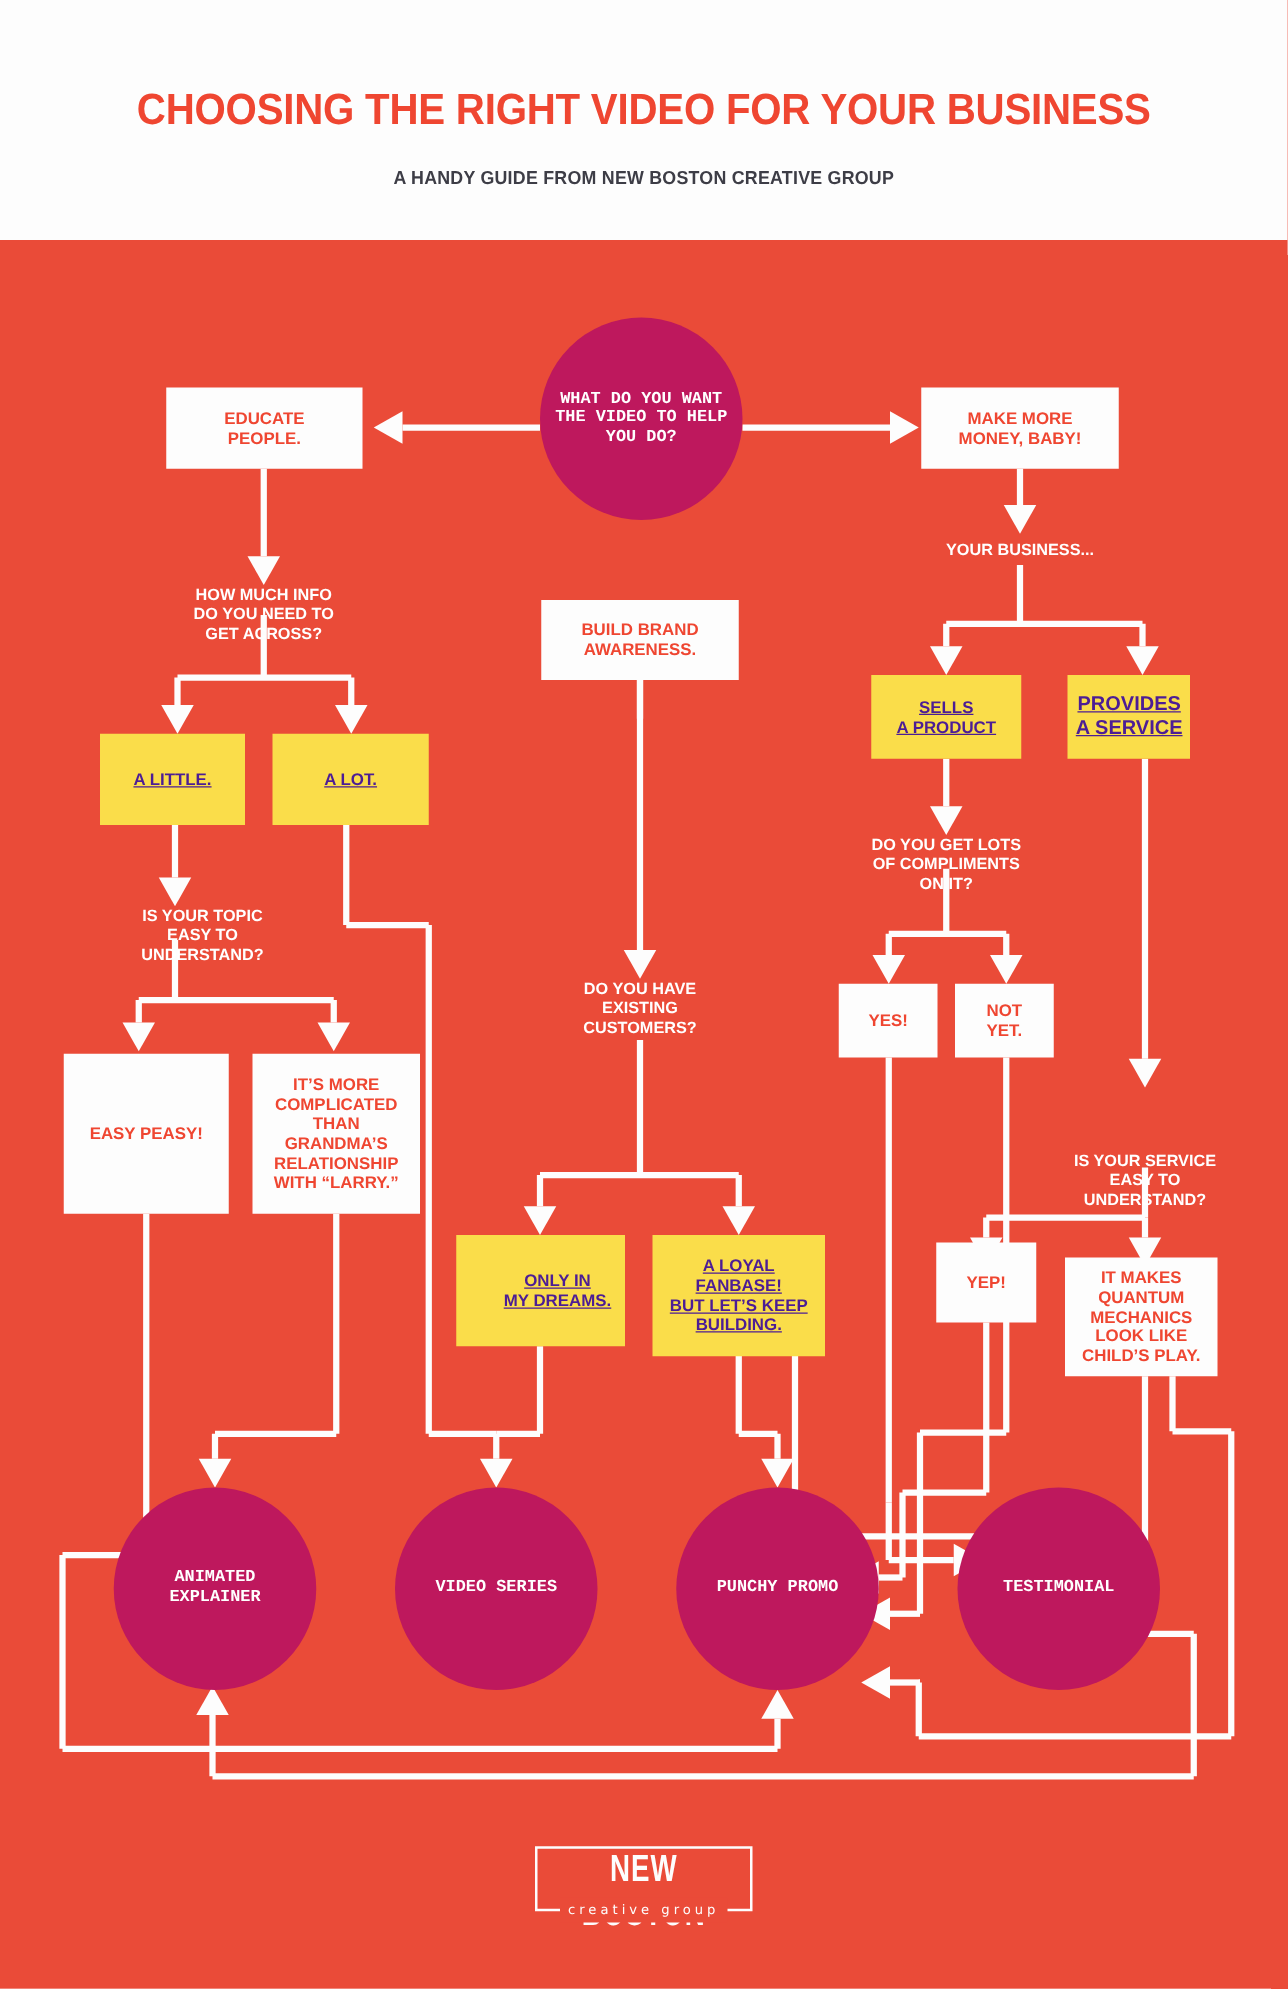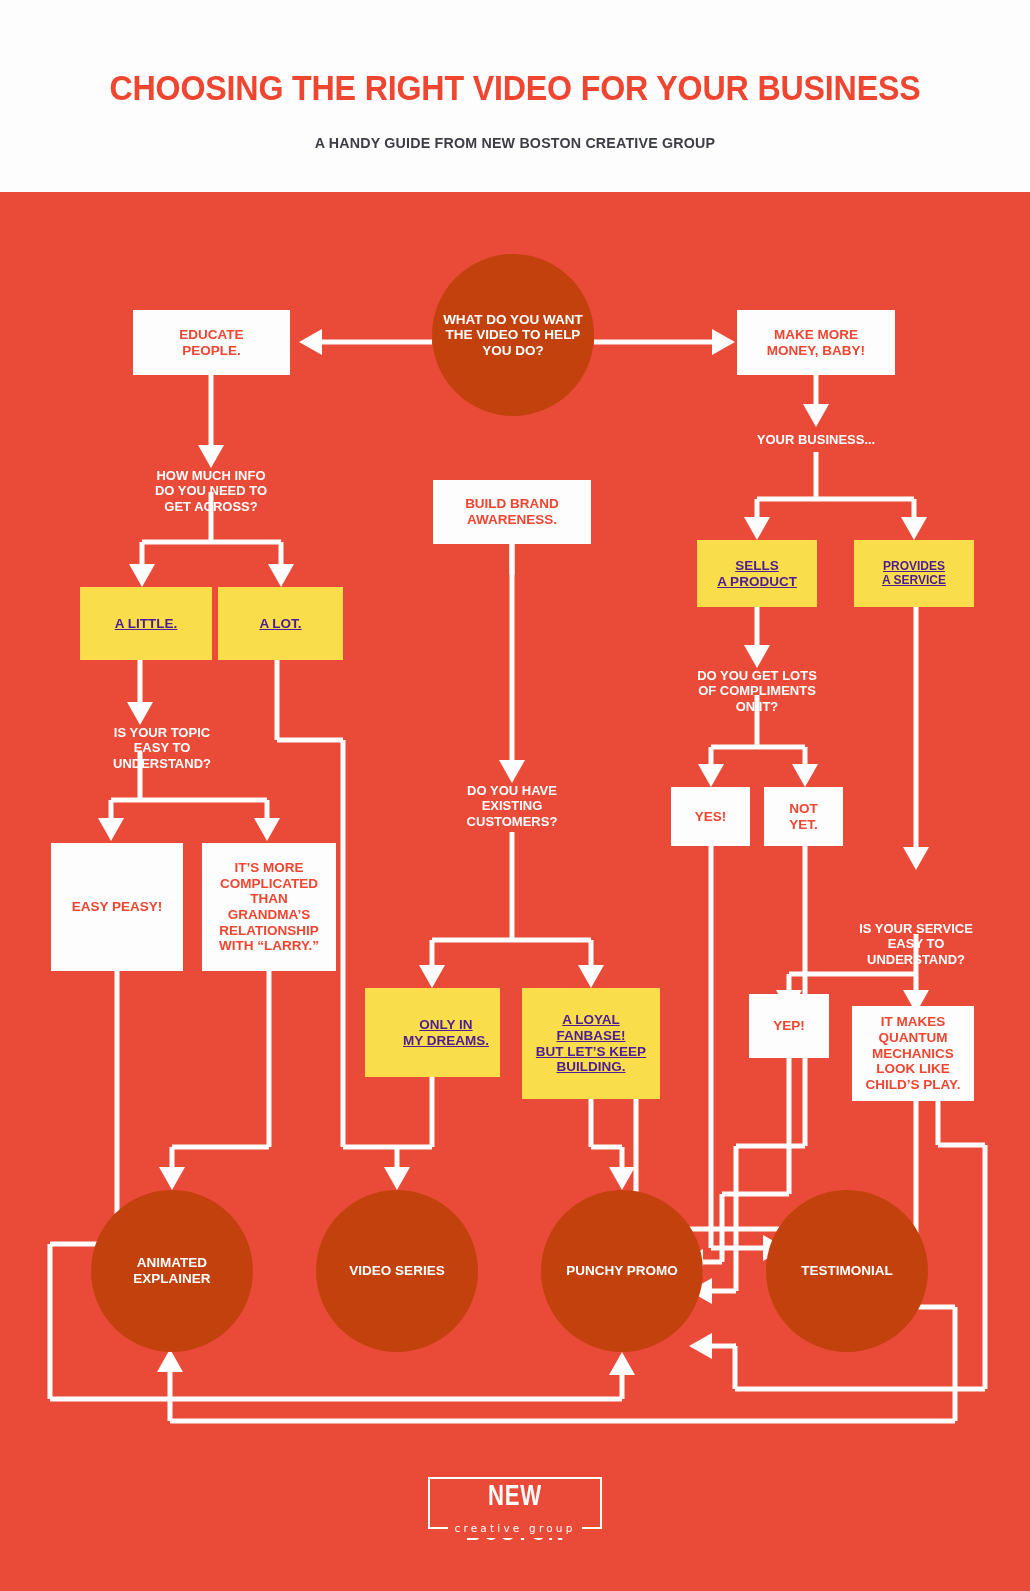--- a/index.html
+++ b/index.html
@@ -45,21 +45,21 @@
 
   .node {
     position: absolute;
     display: flex; align-items: center; justify-content: center;
     text-align: center;
     font-weight: bold;
     line-height: 1.16;
   }
   .nwhite { background: #fdfdfd; color: #ef4631; }
   .nyellow { background: #fadd4a; color: #4c1d95; text-decoration: underline; }
-  .ncircle { background: #c2410c; color: #ffffff; border-radius: 50%; }
+  .ncircle { background: #be185d; color: #ffffff; border-radius: 50%; font-family: Liberation Mono, monospace; }
   .nplain { color: #ffffff; background: none; align-items: center; }
 
   .node span { display: block; padding: 0 6px; }
 
   
   #logo {
     position: absolute; left: 428px; top: 1468px; width: 174px; height: 72px;
   }
   #logo-frame {
     position: absolute; left: 0; top: 9px; width: 174px; height: 52px;
@@ -263,34 +263,34 @@
     <div class="node nplain" style="left:121px; top:274px; width:180px; height:50px; font-size:13px;">
       <span style="white-space:pre-line;">HOW MUCH INFO
 DO YOU NEED TO
 GET ACROSS?</span>
     </div>
 
     <div class="node nplain" style="left:726px; top:237px; width:180px; height:22px; font-size:13px;">
       <span style="white-space:pre-line;">YOUR BUSINESS...</span>
     </div>
 
-    <div class="node nyellow" style="left:80px; top:395px; width:132px; height:73px; font-size:13.5px;">
+    <div class="node nyellow" style="left:80px; top:395px; width:116px; height:73px; font-size:13.5px;">
       <span style="white-space:pre-line;">A LITTLE.</span>
     </div>
 
     <div class="node nyellow" style="left:218px; top:395px; width:125px; height:73px; font-size:13.5px;">
       <span style="white-space:pre-line;">A LOT.</span>
     </div>
 
     <div class="node nyellow" style="left:697px; top:348px; width:120px; height:67px; font-size:13.5px;">
       <span style="white-space:pre-line;">SELLS
 A PRODUCT</span>
     </div>
 
-    <div class="node nyellow" style="left:854px; top:348px; width:120px; height:67px; font-size:12px;">
+    <div class="node nyellow" style="left:854px; top:348px; width:98px; height:67px; font-size:16px;justify-content:flex-end;">
       <span style="white-space:pre-line;">PROVIDES
 A SERVICE</span>
     </div>
 
     <div class="node nplain" style="left:52px; top:531px; width:176px; height:50px; font-size:13px;">
       <span style="white-space:pre-line;margin-left:44px;">IS YOUR TOPIC
 EASY TO
 UNDERSTAND?</span>
     </div>
 
@@ -331,21 +331,21 @@
       <span style="white-space:pre-line;">IS YOUR SERVICE
 EASY TO
 UNDERSTAND?</span>
     </div>
 
     <div class="node nyellow" style="left:365px; top:796px; width:135px; height:89px; font-size:13.5px;">
       <span style="white-space:pre-line;margin-left:27px;">ONLY IN
 MY DREAMS.</span>
     </div>
 
-    <div class="node nyellow" style="left:522px; top:796px; width:138px; height:111px; font-size:13.5px;">
+    <div class="node nyellow" style="left:522px; top:796px; width:138px; height:97px; font-size:13.5px;">
       <span style="white-space:pre-line;">A LOYAL FANBASE!
 BUT LET’S KEEP
 BUILDING.</span>
     </div>
 
     <div class="node nwhite" style="left:749px; top:802px; width:80px; height:64px; font-size:13.5px;">
       <span style="white-space:pre-line;">YEP!</span>
     </div>
 
     <div class="node nwhite" style="left:852px; top:814px; width:122px; height:95px; font-size:13.5px;">

